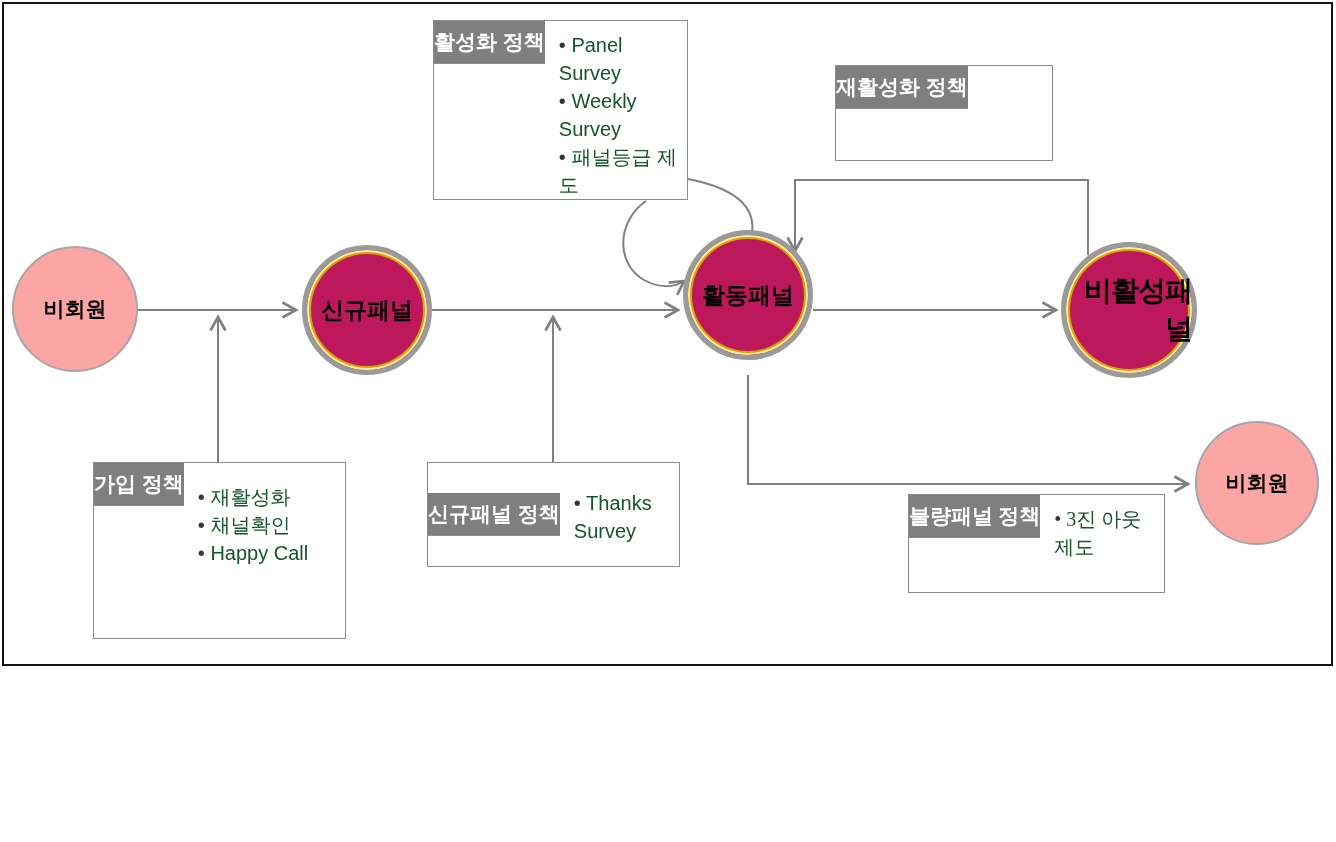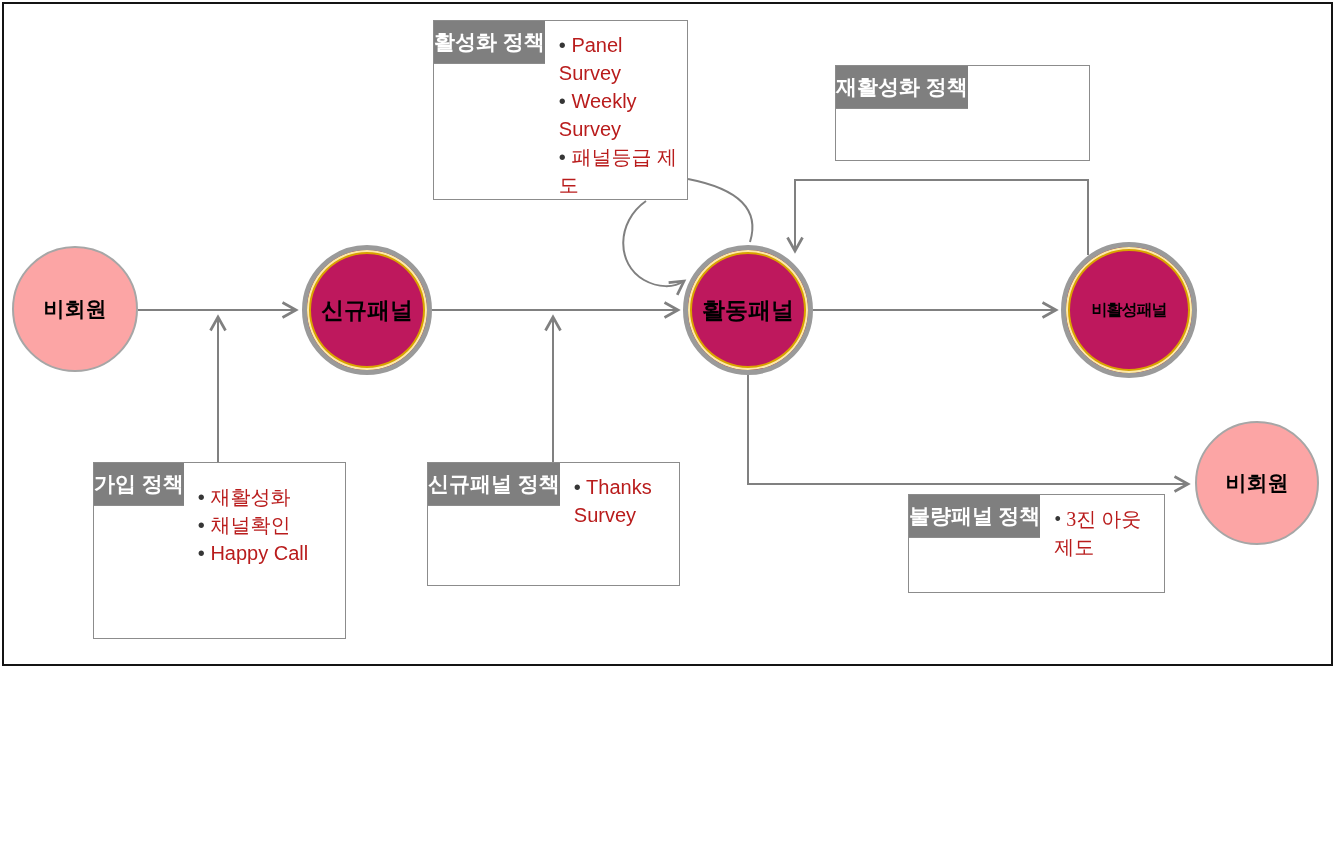--- a/index.html
+++ b/index.html
@@ -18,38 +18,38 @@
     position:absolute;background:#ffffff;border:1.5px solid #8c8c8c;
     box-sizing:border-box;display:flex;flex-direction:row;
   }
   .policy-box .hdr{
     background:#7f7f7f;color:#ffffff;text-align:center;font-weight:bold;
     font-size:21px;line-height:42px;height:42px;flex:0 0 auto;
     border-bottom:1.5px solid #8c8c8c;
   }
   .policy-box ul{
     margin:0;padding:10px 8px 6px 14px;list-style:none;
-    font-size:20px;color:#b91c1c;line-height:28px;
+    font-size:20px;color:#14532d;line-height:28px;
   }
   .policy-box ul.spaced{padding-top:20px;}
   .policy-box li::before{content:"• ";color:#363636;}
 
   
   .circle{
     position:absolute;border-radius:50%;box-sizing:border-box;
     display:flex;align-items:center;justify-content:center;
     font-weight:bold;color:#000000;text-align:center;
   }
   .state-circle{background:#fca5a5;border:2px solid #a6a6a6;font-size:21px;}
   .panel-circle{
     background:#be185d;border:5px solid #9a9a9a;
     box-shadow:inset 0 0 0 2px #fde9a9, inset 0 0 0 4px #d9a300;
     font-size:23px;
   }
-  .panel-circle.wide{font-size:16px;letter-spacing:-1px;}
+  .panel-circle.wide{font-size:28px;letter-spacing:-1px;text-align:right;}
 </style>
 </head>
 <body>
 
 <div class="canvas">
 
   <div class="frame"></div>
 
   <svg class="connector-layer" width="1336" height="842" viewBox="0 0 1336 842" xmlns="http://www.w3.org/2000/svg">
     <defs>
@@ -72,34 +72,34 @@
 
   <div class="policy-box" style="left:433px;top:20px;width:255px;height:180px;">
     <div class="hdr">활성화 정책</div>
     <ul>
       <li>Panel Survey</li>
       <li>Weekly Survey</li>
       <li>패널등급 제도</li>
     </ul>
   </div>
 
-  <div class="policy-box" style="left:835px;top:65px;width:255px;height:96px;">
+  <div class="policy-box" style="left:835px;top:65px;width:218px;height:96px;">
     <div class="hdr">재활성화 정책</div>
   </div>
 
   <div class="policy-box" style="left:93px;top:462px;width:253px;height:177px;">
     <div class="hdr">가입 정책</div>
     <ul class="spaced">
       <li>재활성화</li>
       <li>채널확인</li>
       <li>Happy Call</li>
     </ul>
   </div>
 
-  <div class="policy-box" style="left:427px;top:462px;width:253px;height:124px;">
+  <div class="policy-box" style="left:427px;top:462px;width:253px;height:105px;align-items:center;">
     <div class="hdr">신규패널 정책</div>
     <ul>
       <li>Thanks Survey</li>
     </ul>
   </div>
 
   <div class="policy-box" style="left:908px;top:494px;width:257px;height:99px;font-family:Liberation Serif, serif;">
     <div class="hdr">불량패널 정책</div>
     <ul>
       <li>3진 아웃 제도</li>
@@ -107,21 +107,21 @@
   </div>
 
   <div class="circle state-circle" style="left:12px;top:246px;width:126px;height:126px;">
     <span>비회원</span>
   </div>
 
   <div class="circle panel-circle" style="left:302px;top:245px;width:130px;height:130px;">
     <span>신규패널</span>
   </div>
 
-  <div class="circle panel-circle" style="left:683px;top:245px;width:130px;height:130px;font-family:Liberation Serif, serif;">
+  <div class="circle panel-circle" style="left:683px;top:230px;width:130px;height:130px;font-family:Liberation Serif, serif;">
     <span>활동패널</span>
   </div>
 
   <div class="circle panel-circle wide" style="left:1061px;top:242px;width:136px;height:136px;">
     <span>비활성패널</span>
   </div>
 
   <div class="circle state-circle" style="left:1195px;top:421px;width:124px;height:124px;">
     <span>비회원</span>
   </div>

